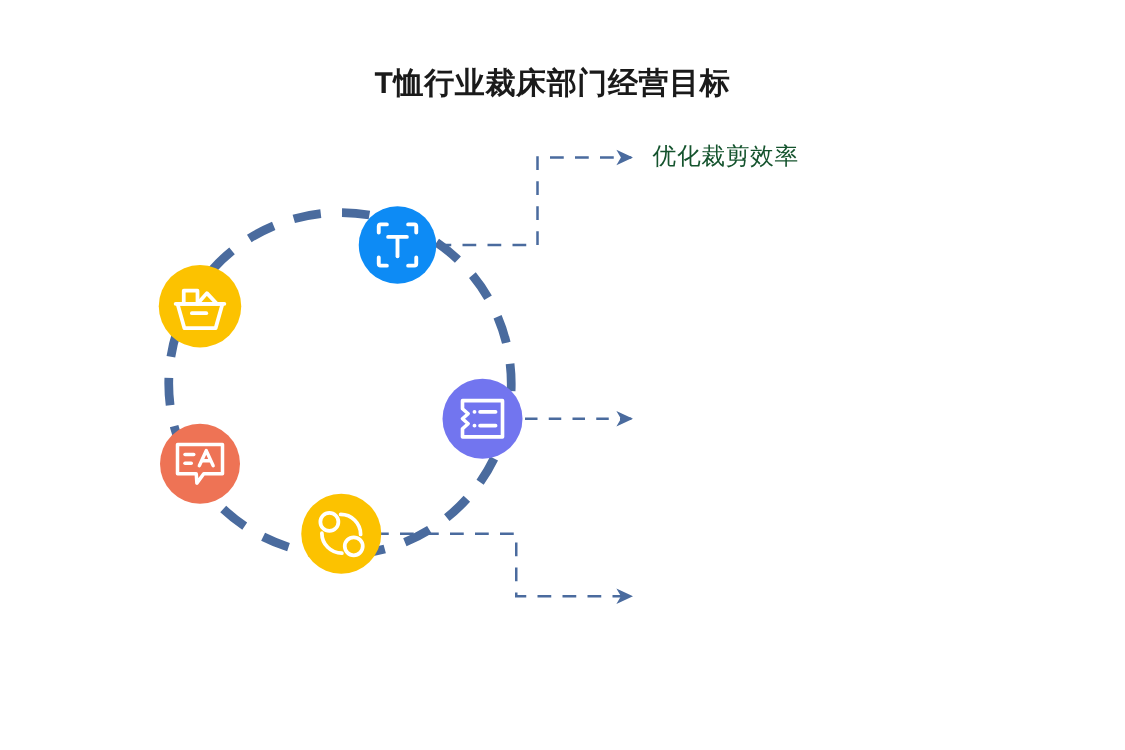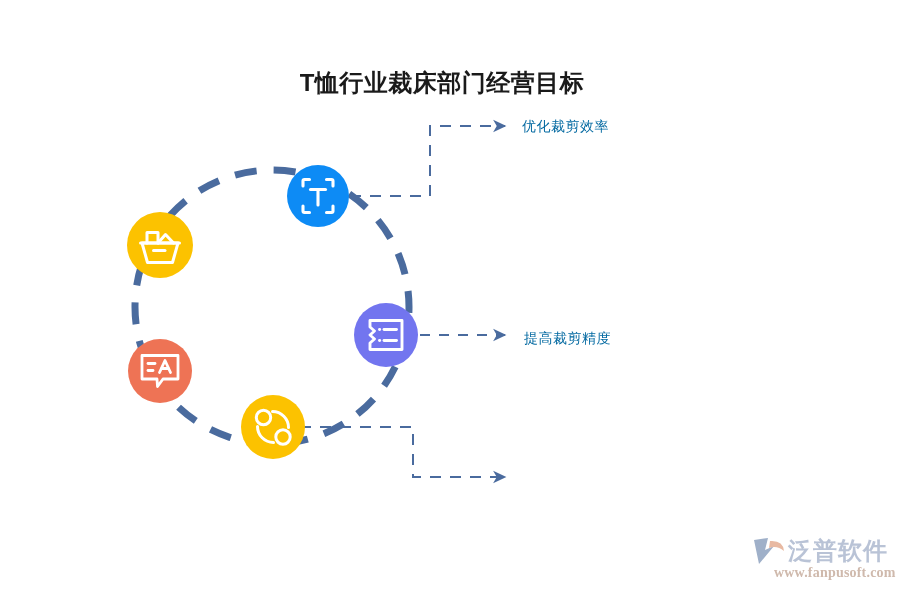--- a/index.html
+++ b/index.html
@@ -27,35 +27,34 @@
     left: 0;
     top: 50px;
     width: 884px;
     text-align: center;
     font-size: 24px;
     font-weight: bold;
     color: #1a1a1a;
     letter-spacing: 0.5px;
     line-height: 34px;
     white-space: nowrap;
-    margin-top: 16px;
   }
 
   .diagram-svg {
     position: absolute;
     left: 0;
     top: 0;
     width: 900px;
     height: 600px;
   }
 
   .goal-label {
     position: absolute;
-    font-size: 14px;
-    color: #0369a1;
+    font-size: 19px;
+    color: #14532d;
     white-space: nowrap;
     line-height: 24px;
     letter-spacing: 0.5px;
   }
 
   #goal-label-0 { left: 522px; top: 114px; }
   #goal-label-1 { left: 524px; top: 326px; }
   #goal-label-2 { left: 522px; top: 467px; }
 
   #watermark {
@@ -181,24 +180,15 @@
         <path d="M 384 340.5 L 396.5 340.5"></path>
 
         <path d="M 379.5 329.5 L 379.7 329.5"></path>
         <path d="M 379.5 340.5 L 379.7 340.5"></path>
       </g>
     </g>
 
   </svg>
 
   <div class="goal-label" id="goal-label-0">优化裁剪效率</div>
-  <div class="goal-label" id="goal-label-1">提高裁剪精度</div>
 
-  <div id="watermark">
-    <svg width="34" height="30" viewBox="0 0 34 30" style="position:absolute;left:0;top:1px;">
-      <path d="M 2 4 L 16 2 L 13 14 L 22 10 L 7 28 Z" fill="#9fb0c9"></path>
-      <path d="M 18 5 Q 31 4 32 15 Q 25 9 17 12 Z" fill="#e8b9a2"></path>
-    </svg>
-    <div id="watermark-text">泛普软件</div>
-    <div id="watermark-url">www.fanpusoft.com</div>
-  </div>
 
 </div>
 
 </body></html>

